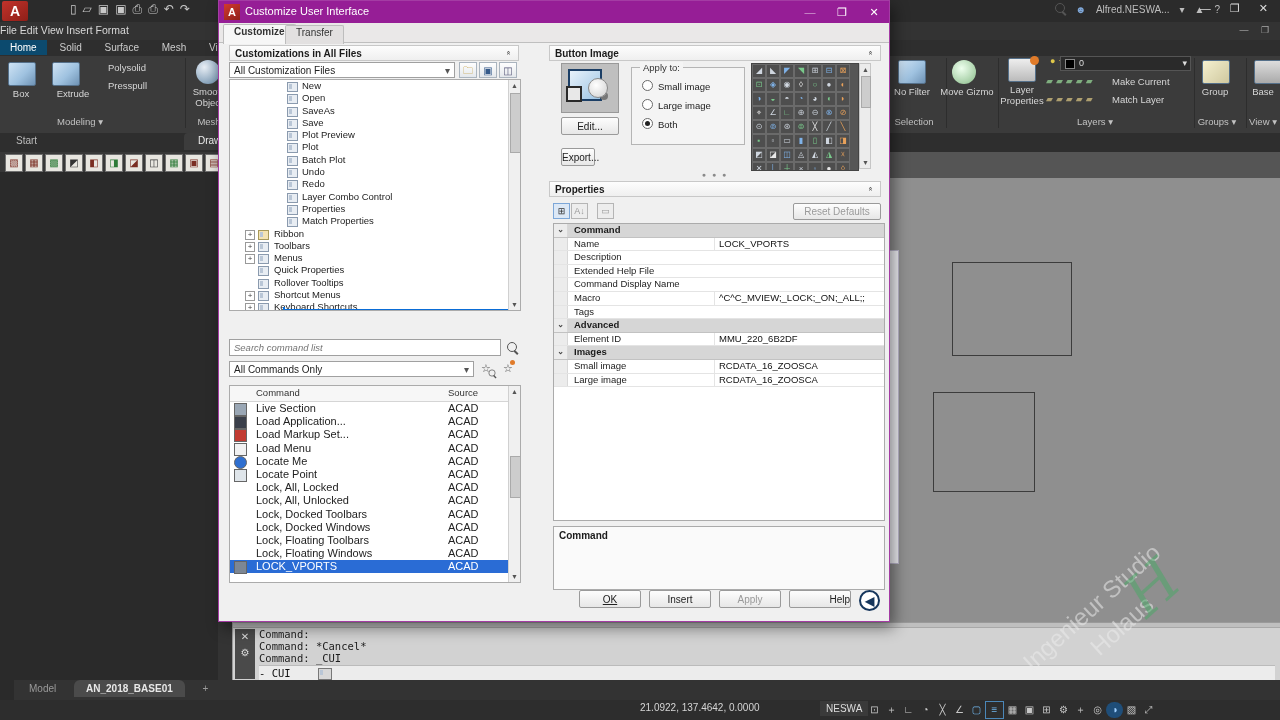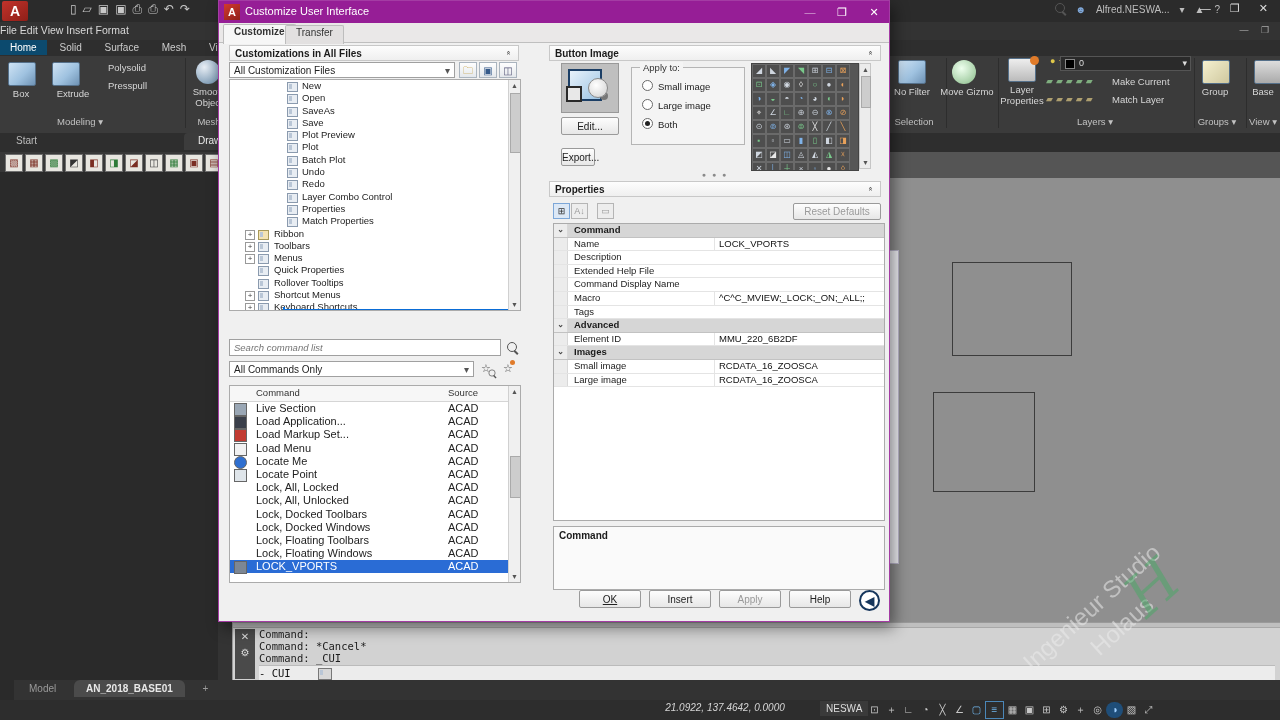--- a/index.html
+++ b/index.html
@@ -52,21 +52,21 @@
     font-size:10px;text-align:center;line-height:16px;}
   #cli-hist{position:absolute;left:26px;top:5px;font-family:"DejaVu Sans Mono",monospace;font-size:10.5px;color:#1c1c1c;line-height:12px;}
   #cli-input{position:absolute;left:26px;top:42px;width:1016px;height:14px;background:#ececec;border-top:1px solid #bbb;
     font-family:"DejaVu Sans Mono",monospace;font-size:10.5px;color:#111;line-height:14px;}
   #cli-input .cico{display:inline-block;width:12px;height:10px;background:#d8d8d8;border:1px solid #777;margin:0 4px 0 2px;}
   
   #layouttabs{left:14px;top:680px;width:1280px;height:20px;background:#333;color:#9a9a9a;font-size:10px;}
   .ltab{display:inline-block;padding:3px 12px;border-radius:6px 6px 0 0;margin-left:3px;}
   .ltab.active{background:#4b4b4b;color:#e8e8e8;font-weight:bold;}
   #statusbar{left:0;top:700px;width:1280px;height:20px;background:#2d2d2d;color:#cfcfcf;font-size:10px;}
-  #coords{position:absolute;left:640px;top:2px;width:170px;text-align:center;color:#d5d5d5;font-style:italic;}
+  #coords{position:absolute;left:640px;top:2px;width:170px;text-align:left;color:#d5d5d5;}
   #paper-btn{position:absolute;left:820px;top:1px;padding:2px 6px;background:#3a3a3a;color:#ddd;}
   #sb-icons{position:absolute;left:866px;top:1px;}
   #sb-icons .g{display:inline-block;width:17px;height:16px;text-align:center;line-height:16px;color:#c7c7c7;font-size:10px;}
   #sb-icons .g:nth-child(7){color:#6fb3e8;}
   #sb-icons .g:nth-child(8){color:#6fb3e8;border:1px solid #4b87b8;}
   #sb-icons .g:nth-child(15){background:#1f4e79;border-radius:8px;color:#9fd0ff;}
   
   #watermark{left:1050px;top:520px;width:320px;height:220px;transform:rotate(-42deg);z-index:60;
     color:rgba(235,235,235,0.55);font-size:24px;pointer-events:none;}
   #watermark .wm2{margin-left:60px;margin-top:6px;}
@@ -578,15 +578,15 @@
       </div>
   </div>
 
   <div id="cmd-desc">
     <span class="cap">Command</span>
   </div>
 
   <div class="pushbtn" style="left:360px;top:589px;width:62px;text-decoration:underline;">OK</div>
   <div class="pushbtn" style="left:430px;top:589px;width:62px;">Insert</div>
   <div class="pushbtn disabled" style="left:500px;top:589px;width:62px;">Apply</div>
-  <div class="pushbtn" style="left:570px;top:589px;width:62px;">Help</div>
+  <div class="pushbtn" style="left:570px;top:589px;width:62px;text-align:right;">Help</div>
   <div id="circle-btn">◀</div>
 </div>
 
 </body></html>

